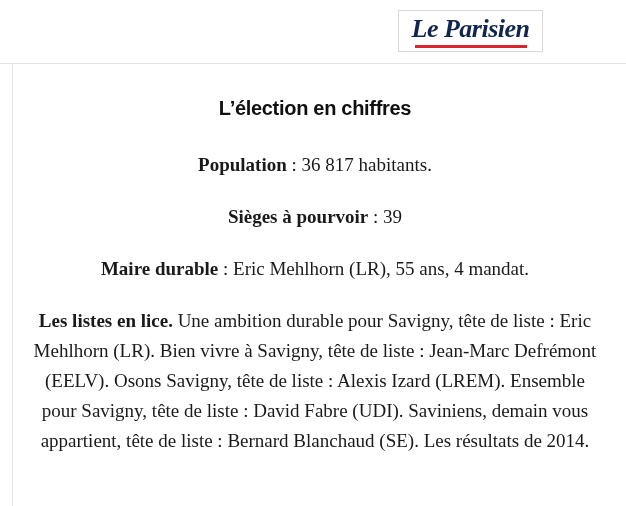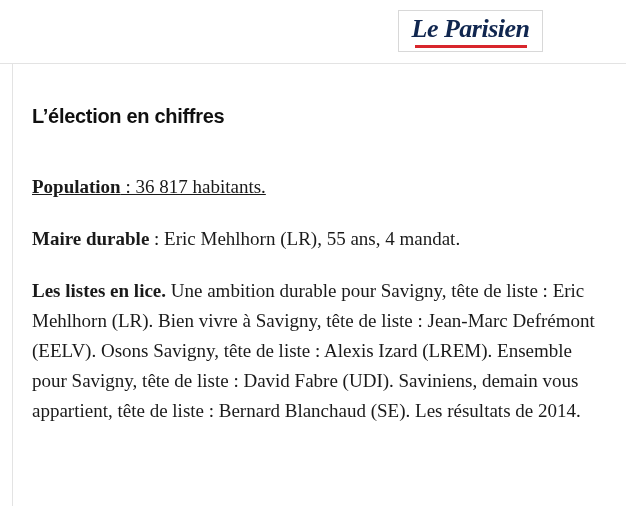--- a/index.html
+++ b/index.html
@@ -73,42 +73,43 @@
     position: absolute;
     left: 12px;
     top: 0;
     width: 1px;
     height: 442px;
     background: #e3e3e3;
   }
   .article {
     position: absolute;
     left: 32px;
-    top: 12px;
+    top: 4px;
     width: 566px;
+    text-align: center;
   }
 
   h2.section-title {
     font-family: "Liberation Sans", sans-serif;
     font-weight: bold;
     font-size: 20px;
     line-height: 24px;
     letter-spacing: -0.3px;
     color: #101010;
     margin: 28px 0 0 0;
   }
 
   p.para {
     font-family: "Liberation Serif", serif;
     font-size: 19px;
     line-height: 30px;
     color: #1a1a1a;
     margin: 22px 0 0 0;
   }
-  p.para.first-fact { margin-top: 44px; text-decoration: underline; }
+  p.para.first-fact { margin-top: 30px; }
 
   .lead {
     font-weight: bold;
   }
   .body-block {
     margin-top: 22px;
   }
 </style>
 </head>
 <body>
@@ -126,20 +127,23 @@
     <div class="left-rule"></div>
 
     <div class="article">
 
       <h2 class="section-title">L’élection en chiffres</h2>
 
       <p class="para first-fact">
         <span class="lead">Population</span><span> : 36 817 habitants.</span>
       </p>
 
+      <p class="para">
+        <span class="lead">Sièges à pourvoir</span><span> : 39</span>
+      </p>
 
       <p class="para">
         <span class="lead">Maire durable</span><span> : Eric Mehlhorn (LR), 55 ans, 4 mandat.</span>
       </p>
 
       <p class="para body-block">
         <span class="lead">Les listes en lice.</span><span> Une ambition durable pour Savigny, tête de liste : Eric Mehlhorn (LR). Bien vivre à Savigny, tête de liste : Jean-Marc Defrémont (EELV). Osons Savigny, tête de liste : Alexis Izard (LREM). Ensemble pour Savigny, tête de liste : David Fabre (UDI). Saviniens, demain vous appartient, tête de liste : Bernard Blanchaud (SE). Les résultats de 2014.</span>
       </p>
 
     </div>

